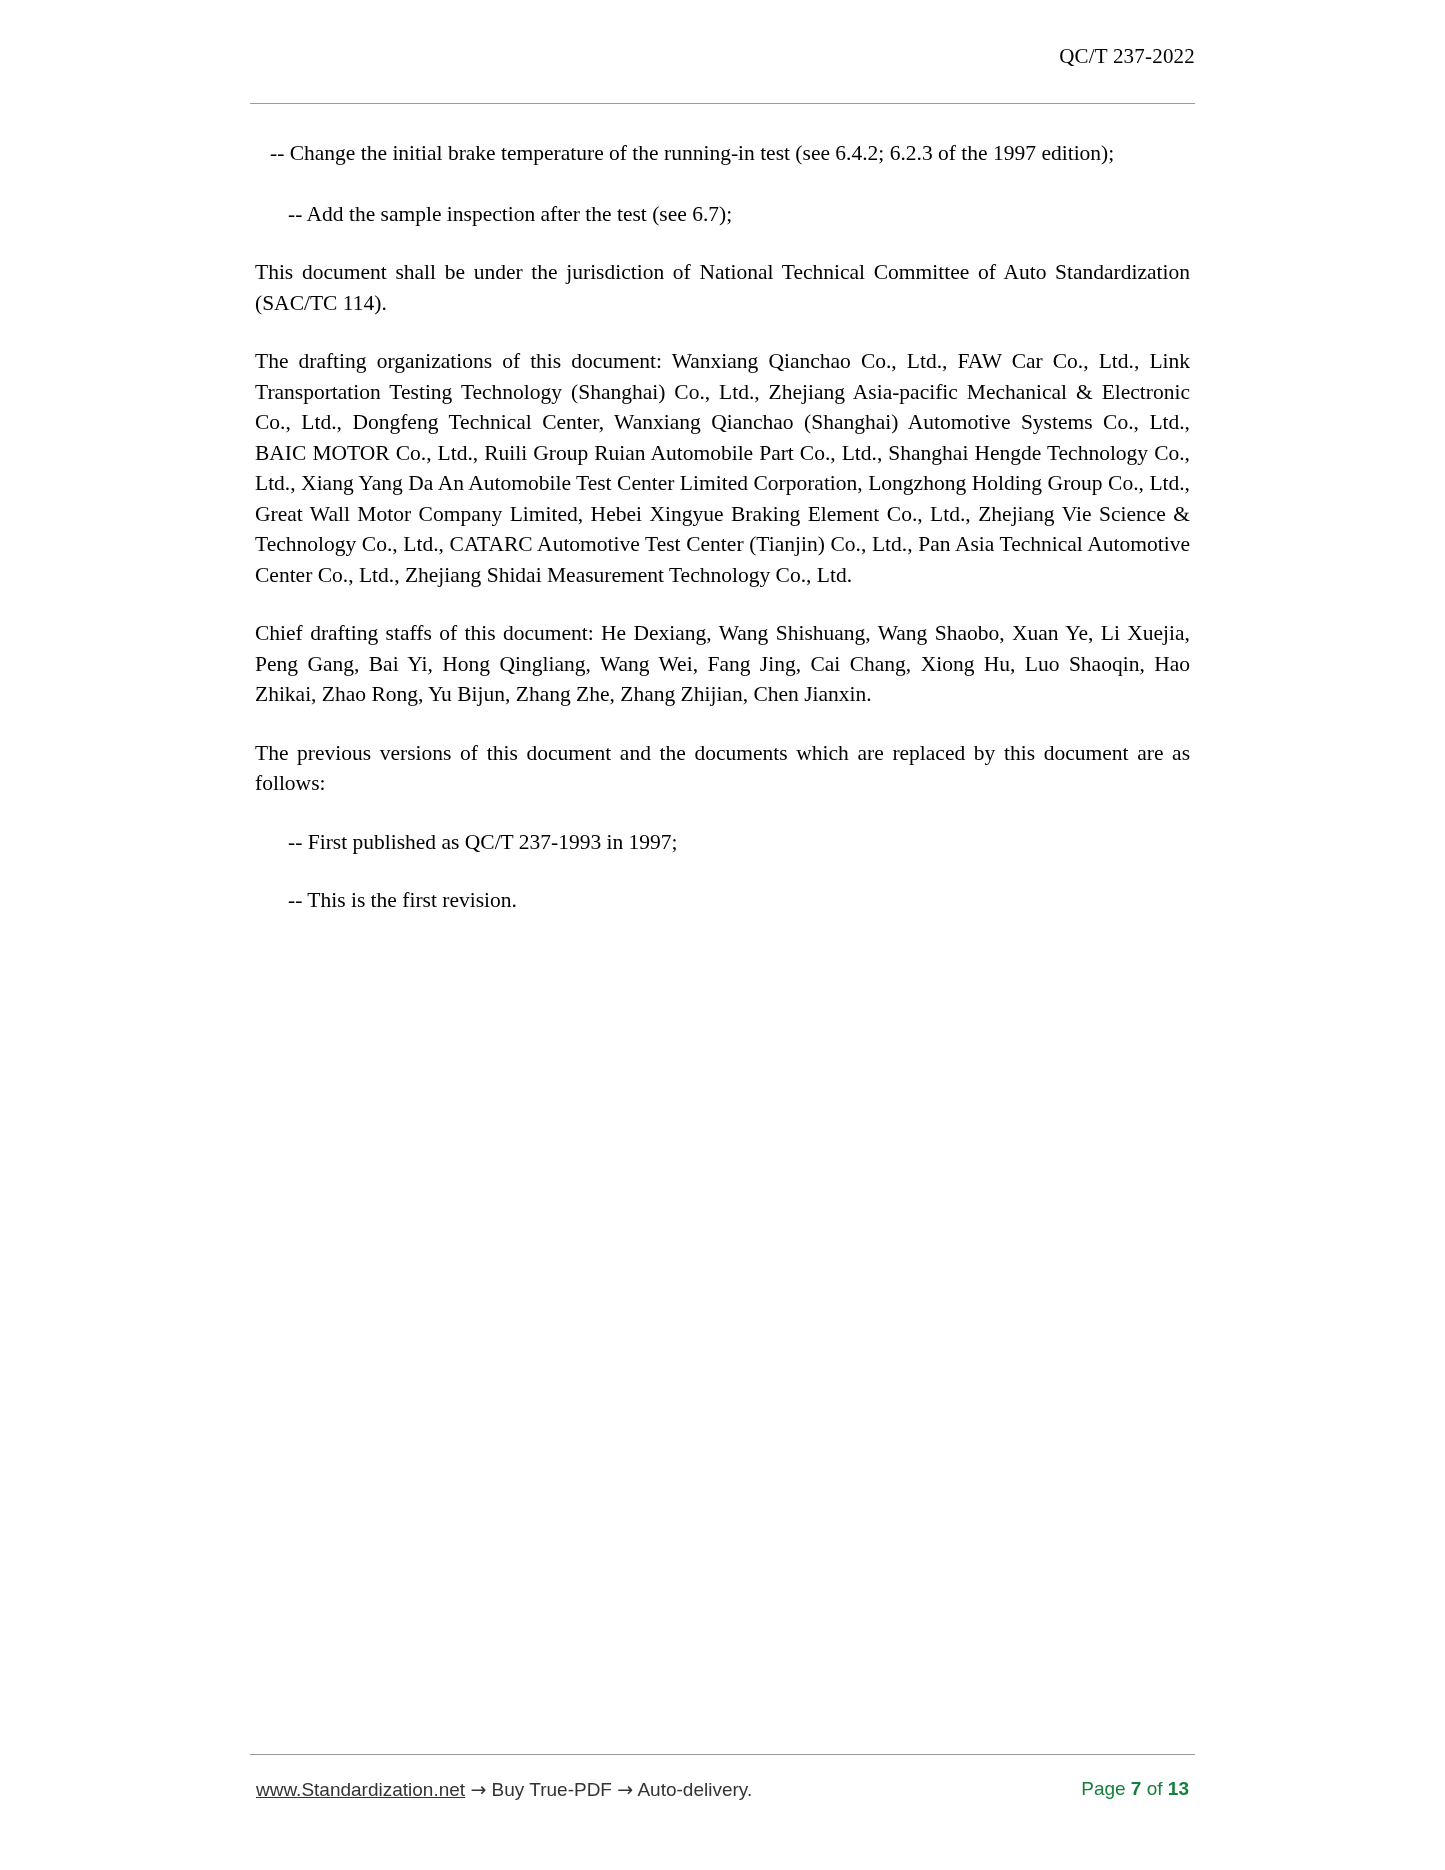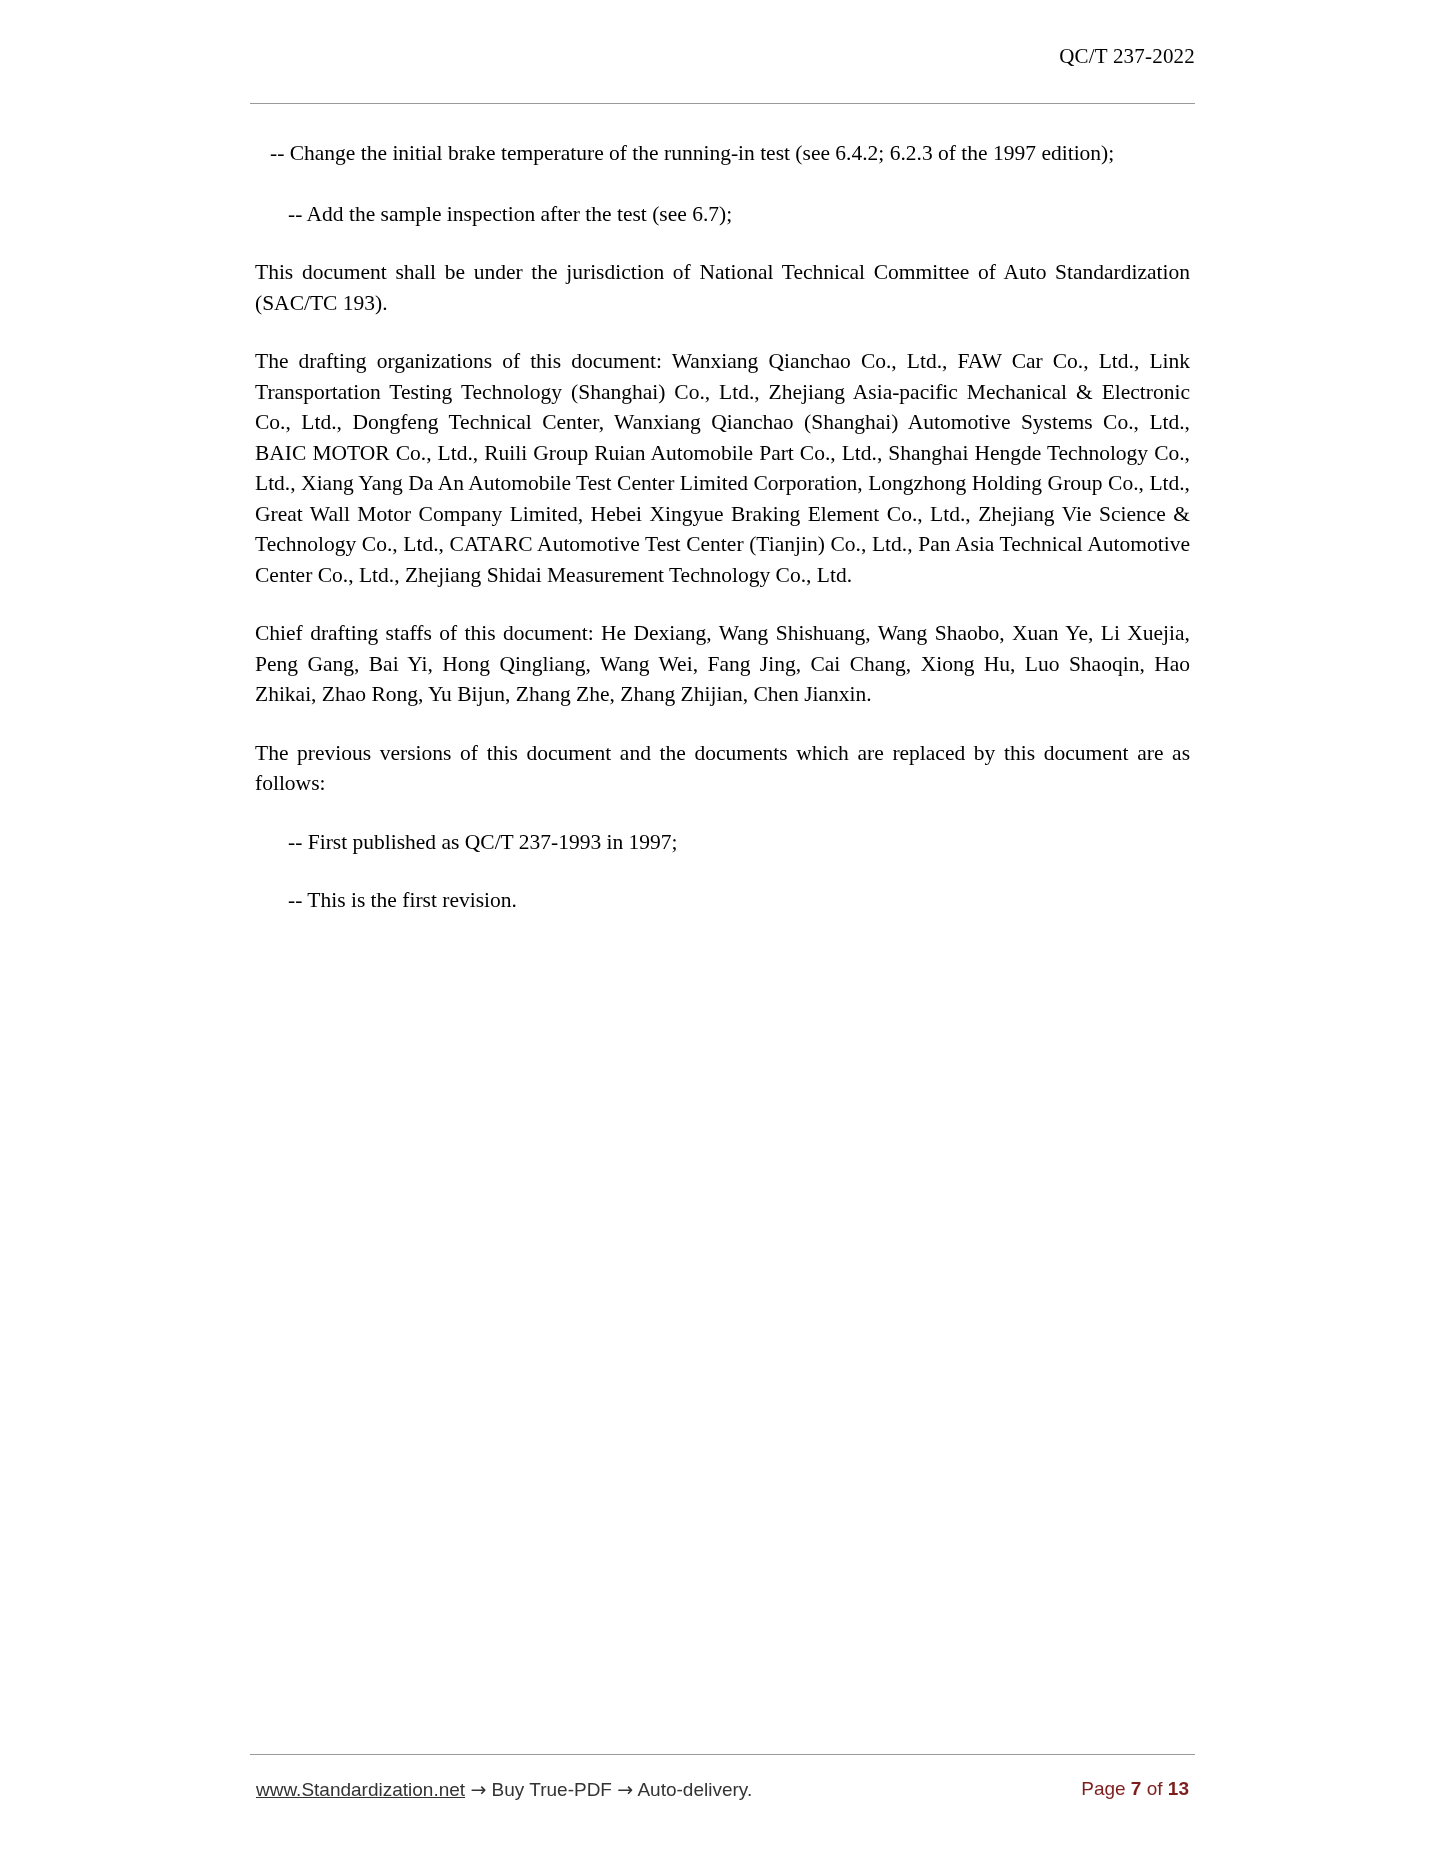--- a/index.html
+++ b/index.html
@@ -91,21 +91,21 @@
   }
   .footer-left .link {
     color: #333333;
     text-decoration: underline;
   }
   .footer-right {
     position: absolute;
     right: 6px;
     top: 0;
     white-space: nowrap;
-    color: #7f1d1d;
+    color: #15803d;
   }
   .footer-right b {
     font-weight: bold;
   }
   .arrow {
     font-family: "DejaVu Sans", sans-serif;
   }
 </style>
 </head>
 <body>
@@ -117,21 +117,21 @@
   </div>
   <div class="header-rule"></div>
 
   <div class="content">
 
     <p class="dash">-- Change the initial brake temperature of the running-in test (see 6.4.2; 6.2.3 of the 1997 edition);</p>
 
     <p class="dash-narrow">-- Add the sample inspection after the test (see 6.7);</p>
 
 
-    <p class="body last-line">This document shall be under the jurisdiction of National Technical Committee of Auto Standardization (SAC/TC 193).</p>
+    <p class="body last-line">This document shall be under the jurisdiction of National Technical Committee of Auto Standardization (SAC/TC 114).</p>
 
     <p class="body last-line">The drafting organizations of this document: Wanxiang Qianchao Co., Ltd., FAW Car Co., Ltd., Link Transportation Testing Technology (Shanghai) Co., Ltd., Zhejiang Asia-pacific Mechanical &amp; Electronic Co., Ltd., Dongfeng Technical Center, Wanxiang Qianchao (Shanghai) Automotive Systems Co., Ltd., BAIC MOTOR Co., Ltd., Ruili Group Ruian Automobile Part Co., Ltd., Shanghai Hengde Technology Co., Ltd., Xiang Yang Da An Automobile Test Center Limited Corporation, Longzhong Holding Group Co., Ltd., Great Wall Motor Company Limited, Hebei Xingyue Braking Element Co., Ltd., Zhejiang Vie Science &amp; Technology Co., Ltd., CATARC Automotive Test Center (Tianjin) Co., Ltd., Pan Asia Technical Automotive Center Co., Ltd., Zhejiang Shidai Measurement Technology Co., Ltd.</p>
 
     <p class="body last-line">Chief drafting staffs of this document: He Dexiang, Wang Shishuang, Wang Shaobo, Xuan Ye, Li Xuejia, Peng Gang, Bai Yi, Hong Qingliang, Wang Wei, Fang Jing, Cai Chang, Xiong Hu, Luo Shaoqin, Hao Zhikai, Zhao Rong, Yu Bijun, Zhang Zhe, Zhang Zhijian, Chen Jianxin.</p>
 
     <p class="body last-line">The previous versions of this document and the documents which are replaced by this document are as follows:</p>
 
     <p class="dash-narrow">-- First published as QC/T 237-1993 in 1997;</p>
 
     <p class="dash-narrow">-- This is the first revision.</p>

